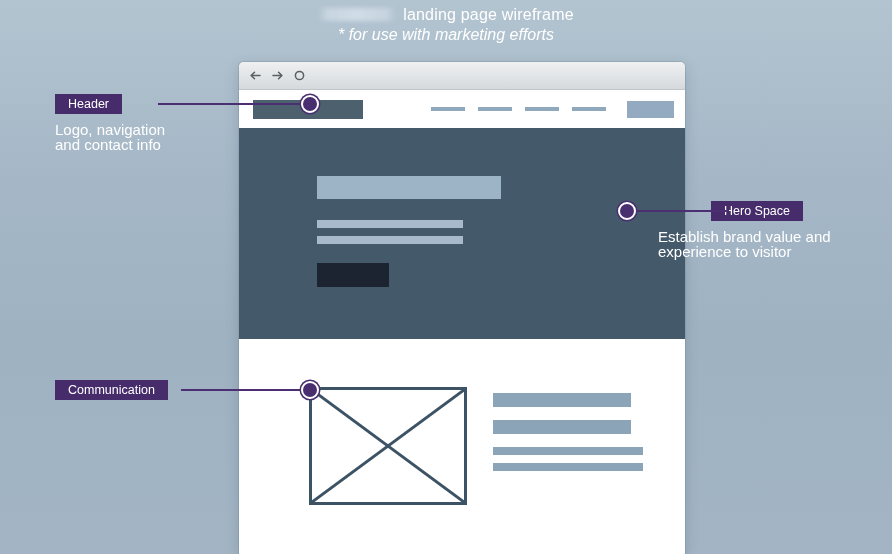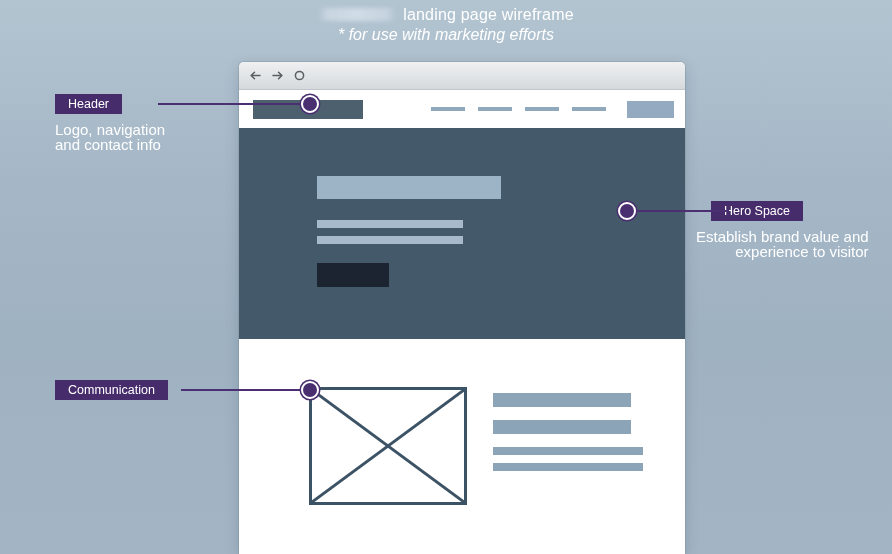--- a/index.html
+++ b/index.html
@@ -268,21 +268,21 @@
   
   #callout-communication { left: 55px; top: 380px; }
   #callout-communication .connector { left: 126px; width: 122px; }
   #callout-communication .node { left: 246px; }
 
   
   #callout-hero { left: 618px; top: 201px; }
   #callout-hero .node { left: 0px; }
   #callout-hero .connector { left: 18px; width: 93px; }
   #callout-hero .callout-label { margin-left: 93px; }
-  #callout-hero .callout-desc { margin-left: 78px; text-align: right; }
+  #callout-hero .callout-desc { margin-left: 40px; }
 </style>
 </head>
 <body>
 
 <div id="stage">
 
   <div id="title-block">
     <div id="page-title"><span class="redacted-word"></span><span>landing page wireframe</span></div>
     <div id="page-subtitle">* for use with marketing efforts</div>
   </div>

